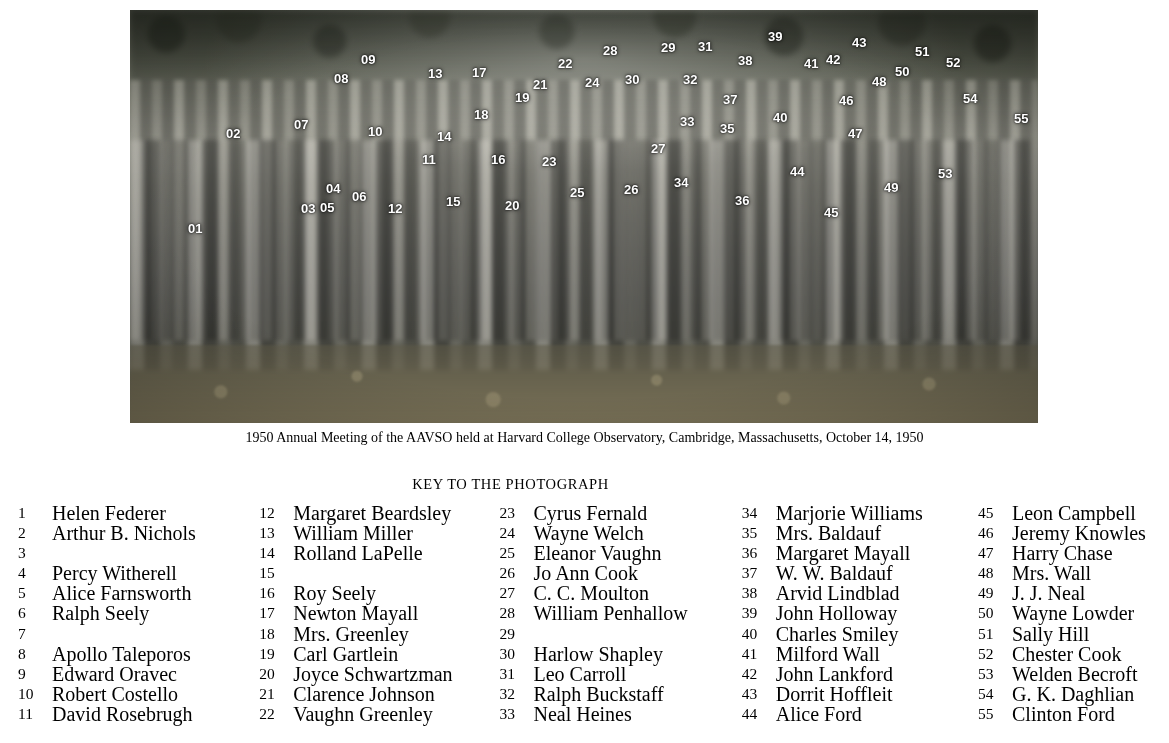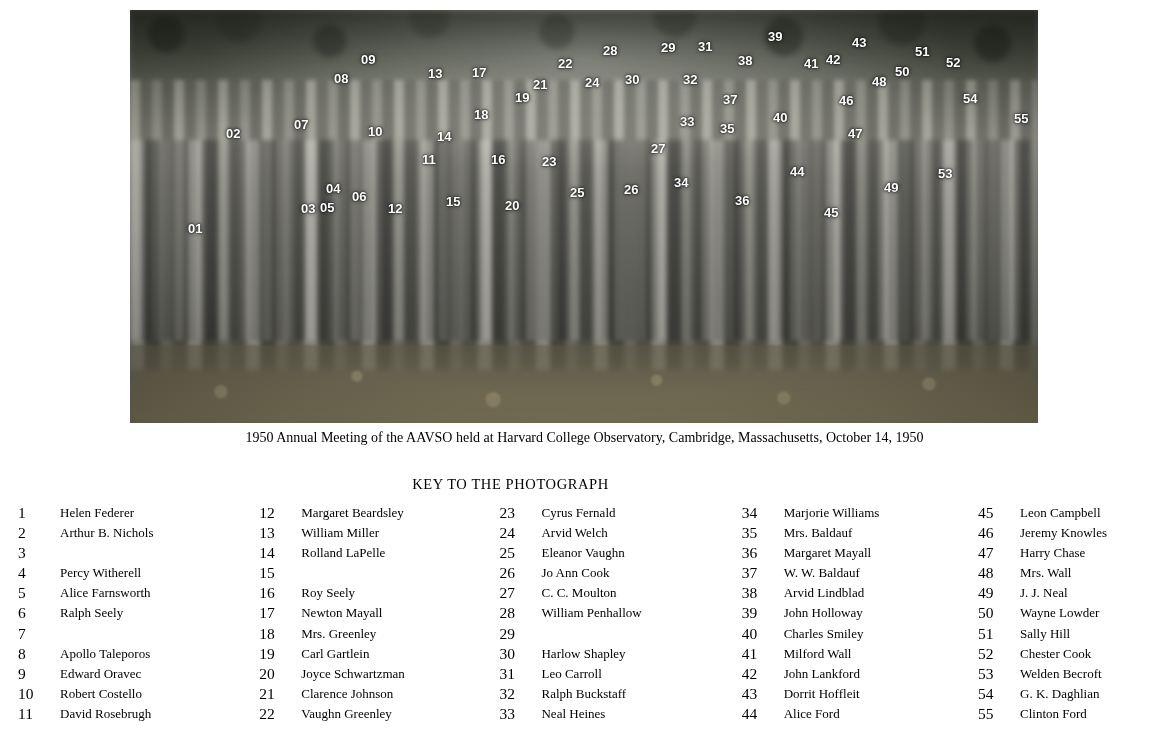--- a/index.html
+++ b/index.html
@@ -176,22 +176,21 @@
     line-height: 20.1px;
   }
   .key-num {
     width: 34px;
     text-align: left;
     flex: none;
     font-size: 15.5px;
   }
   .key-name {
     flex: 1;
-    font-size: 13px;
-    margin-left: 8px;
+    font-size: 20px;
   }
 </style>
 </head>
 <body>
 
 <div class="page">
 
   <div class="photo-wrap">
     <div class="photo-canvas"></div>
     <div class="foliage"></div>
@@ -354,21 +353,21 @@
           <span class="key-name">Vaughn Greenley</span>
         </div>
       </div>
     <div class="key-col c2" id="key-col-2">
         <div class="key-row">
           <span class="key-num">23</span>
           <span class="key-name">Cyrus Fernald</span>
         </div>
         <div class="key-row">
           <span class="key-num">24</span>
-          <span class="key-name">Arvid Welch</span>
+          <span class="key-name">Wayne Welch</span>
         </div>
         <div class="key-row">
           <span class="key-num">25</span>
           <span class="key-name">Eleanor Vaughn</span>
         </div>
         <div class="key-row">
           <span class="key-num">26</span>
           <span class="key-name">Jo Ann Cook</span>
         </div>
         <div class="key-row">

